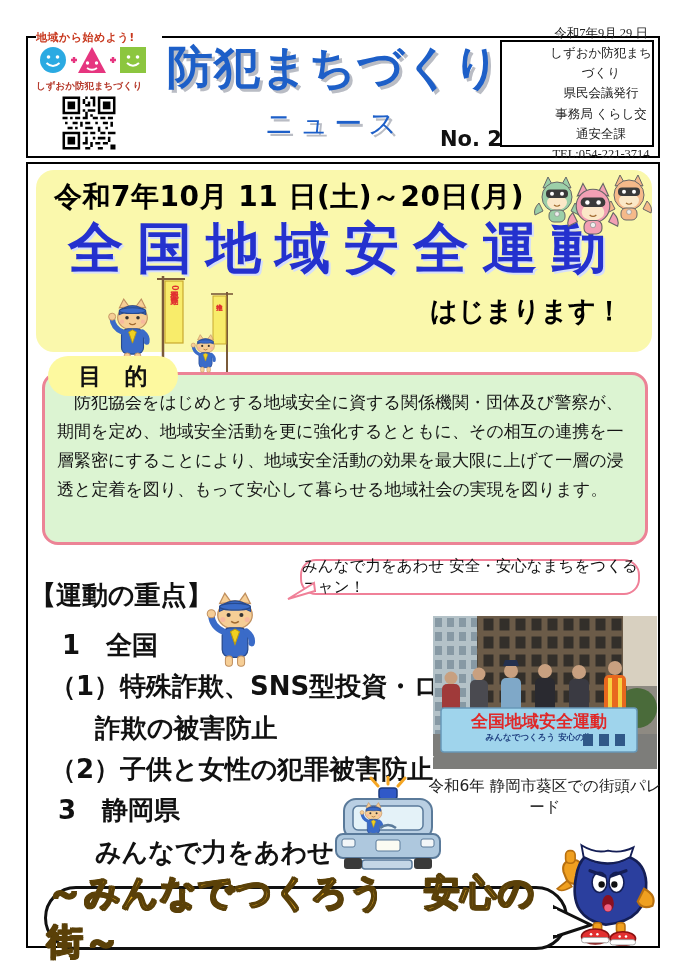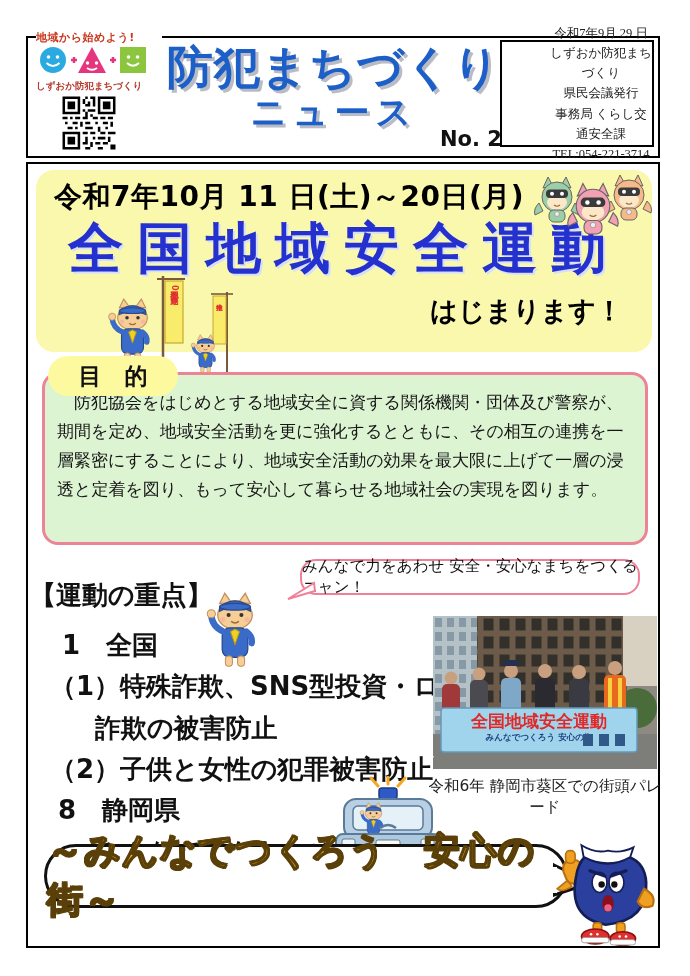--- a/index.html
+++ b/index.html
@@ -9,21 +9,21 @@
   .abs { position:absolute; }
 
   
   .header-box { left:26px; top:36px; width:634px; height:122px; border:2px solid #000; background:#fff; }
   .logo-block { left:36px; top:28px; width:126px; background:#fff; z-index:3; padding:2px 0; }
   .logo-tagline { font-size:11px; font-weight:700; color:#c8381e; letter-spacing:0.5px; }
   .logo-org { font-size:9.5px; font-weight:700; color:#b5382a; margin-top:1px; }
   .qr-wrap { left:60px; top:92px; width:58px; height:62px; background:#fff; z-index:3; }
   .title-block { left:158px; top:42px; width:352px; text-align:center; z-index:2; }
   .title-l1 { font-size:46px; font-weight:800; color:#1d5fc8; letter-spacing:1px; text-shadow:3px 3px 0 #b9bcc4; line-height:1.1; }
-  .title-l2 { font-size:35px; font-weight:700; color:#1d5fc8; letter-spacing:6px; text-shadow:3px 3px 0 #b9bcc4; line-height:1.1; margin-top:0; }
+  .title-l2 { font-size:28px; font-weight:400; color:#1d5fc8; letter-spacing:6px; text-shadow:3px 3px 0 #b9bcc4; line-height:1.1; margin-top:16px; }
   .issue-no { left:440px; top:127px; font-size:21px; font-weight:700; color:#111; z-index:3; }
   .info-box { left:500px; top:40px; width:154px; height:107px; border:2px solid #000; background:#fff; z-index:4;
               font-family:"Liberation Serif","DejaVu Serif",serif; font-size:12.5px; color:#222;
               display:flex; flex-direction:column; justify-content:center; text-align:center; line-height:1.62;padding-left:48px; }
 
   
   .main-box { left:26px; top:162px; width:634px; height:786px; border:2px solid #000; background:#fff; }
 
   
   .banner { left:36px; top:170px; width:616px; height:182px; background:#faf8ac; border-radius:18px; }
@@ -53,21 +53,21 @@
   .pl-3 { left:50px;  top:752px; }
   .pl-4 { left:58px;  top:793px; }
   .pl-5 { left:95px;  top:835px; }
 
   
   .photo { left:433px; top:616px; width:224px; height:153px; z-index:2; }
   .photo-caption { left:425px; top:776px; width:240px; text-align:center; font-size:15.5px; color:#222; }
 
   
   .police-car { left:328px; top:776px; z-index:1; }
-  .slogan-bubble { left:44px; top:844px; width:524px; height:64px; background:#fff; border:3px solid #111; border-radius:32px;
+  .slogan-bubble { left:44px; top:886px; width:524px; height:64px; background:#fff; border:3px solid #111; border-radius:32px;
                    display:flex; align-items:center; justify-content:center; z-index:2; }
   .slogan-text { font-size:36px; font-weight:900; color:#f2b726; letter-spacing:1px;
                  -webkit-text-stroke:1.4px #5a4008;
                  text-shadow:1px 1px 0 #5a4008, -1px 1px 0 #5a4008, 1px -1px 0 #5a4008, -1px -1px 0 #5a4008; }
   .slogan-tail { right:-30px; top:14px; z-index:1; }
   .fujippi { left:554px; top:840px; z-index:3; }
 </style>
 </head>
 <body>
 
@@ -207,21 +207,21 @@
   <div class="abs police-cat">
     <svg width="76" height="90" viewBox="0 0 76 90">
       <use href="#policeCat" transform="translate(7,10) scale(1.28)"></use>
     </svg>
   </div>
 
   <div class="abs prio-line pl-0">1　全国</div>
   <div class="abs prio-line pl-1">（1）特殊詐欺、SNS型投資・ロマンス</div>
   <div class="abs prio-line pl-2">詐欺の被害防止</div>
   <div class="abs prio-line pl-3">（2）子供と女性の犯罪被害防止</div>
-  <div class="abs prio-line pl-4">8　静岡県</div>
+  <div class="abs prio-line pl-4">3　静岡県</div>
   <div class="abs prio-line pl-5">みんなで力をあわせ</div>
 
   <div class="abs photo">
     <svg width="224" height="153" viewBox="0 0 224 153">
       <defs>
         <pattern id="win1" width="16" height="18" patternUnits="userSpaceOnUse">
           <rect width="16" height="18" fill="#6b5b48"></rect>
           <rect x="2.5" y="2.5" width="10" height="12" fill="#332f2a"></rect>
         </pattern>
         <pattern id="win2" width="12" height="14" patternUnits="userSpaceOnUse">

